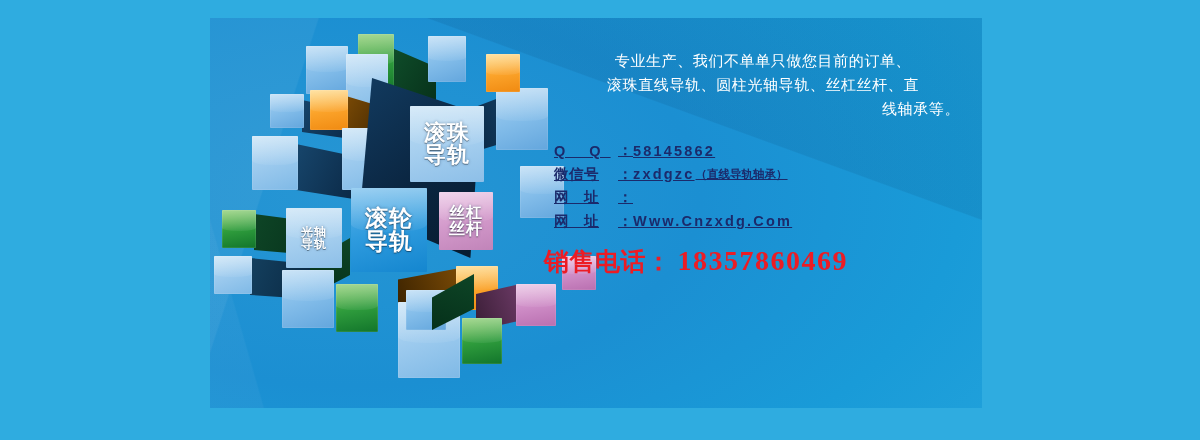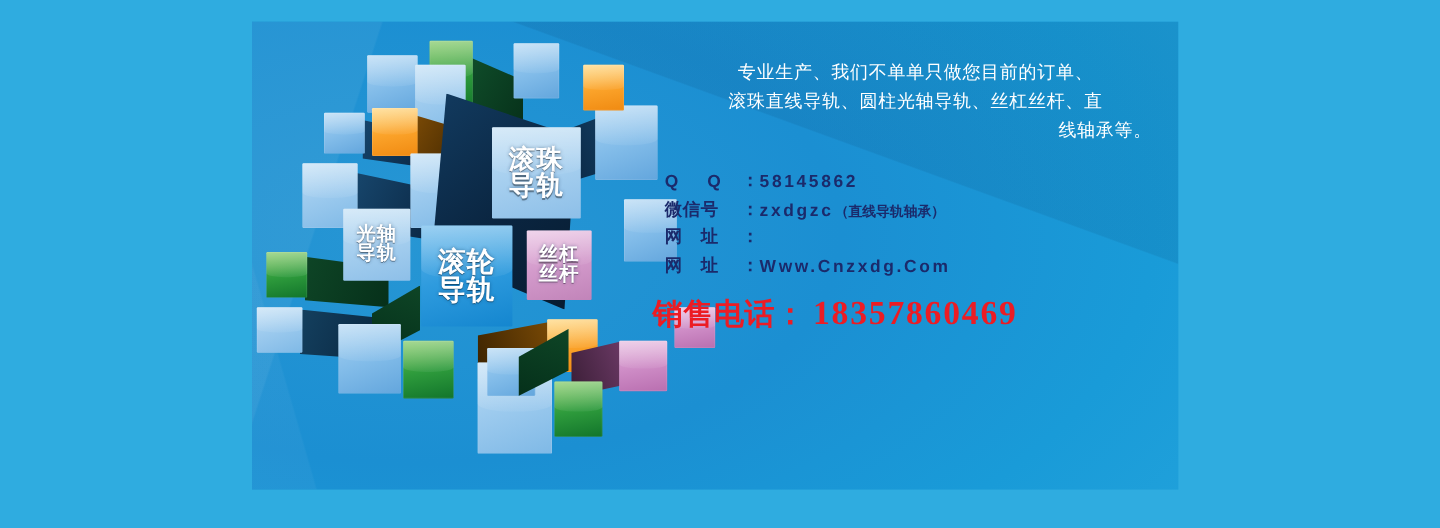--- a/index.html
+++ b/index.html
@@ -122,21 +122,21 @@
   .desc .d3{ text-align:right; }
 
   .contact{
     margin-top:20px;
     padding-left:14px;
     color:#1B2A6B;
     font-weight:bold;
     font-size:14.5px;
     letter-spacing:.5px;
   }
-  .crow{ display:flex; align-items:flex-end; margin-bottom:4.5px; white-space:nowrap; }
+  .crow{ display:flex; align-items:center; margin-bottom:4.5px; white-space:nowrap;text-decoration:underline; }
   .ckey{ display:inline-block; width:64px; }
   .ckey.q{ letter-spacing:10px; }
   .cval{ letter-spacing:1.6px; }
   .cval.mono{ font-family:"Liberation Sans", sans-serif; letter-spacing:2.2px; }
   .cnote{ font-size:11.5px; font-weight:bold; letter-spacing:0; margin-left:1px; }
 
   .phone{
     margin-top:14px;
     padding-left:4px;
     display:flex; align-items:baseline;
@@ -256,21 +256,21 @@
         <div class="f"></div>
       </div>
 
       <div class="tile t-light" style="left:200px;top:88px;width:74px;height:76px;font-size:22px;">
         <div class="txt">
           <span>滚珠</span>
           <span>导轨</span>
         </div>
       </div>
 
-      <div class="tile t-light" style="left:76px;top:156px;width:56px;height:60px;font-size:16px;">
+      <div class="tile t-light" style="left:76px;top:190px;width:56px;height:60px;font-size:12px;">
         <div class="txt">
           <span>光轴</span>
           <span>导轨</span>
         </div>
       </div>
 
       <div class="tile t-mid" style="left:141px;top:170px;width:76px;height:84px;font-size:23px;">
         <div class="txt">
           <span>滚轮</span>
           <span>导轨</span>

